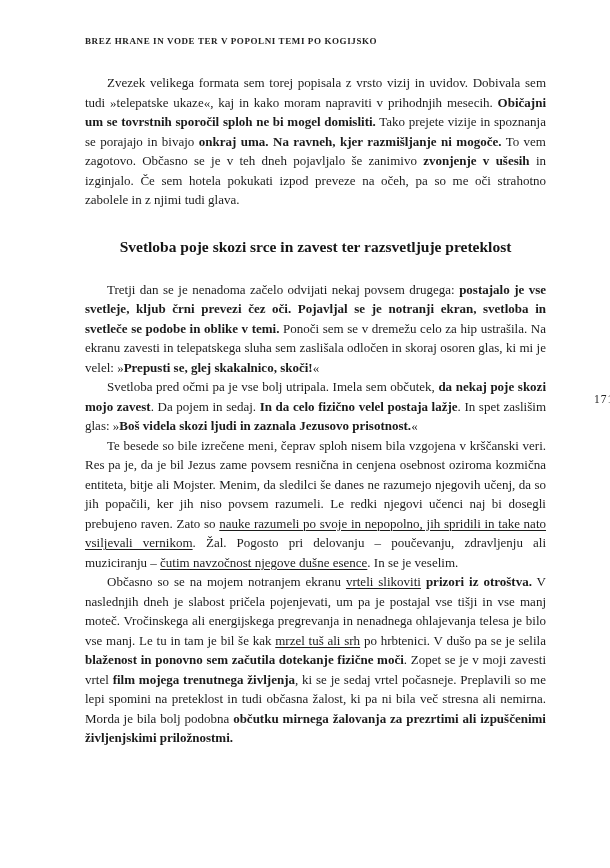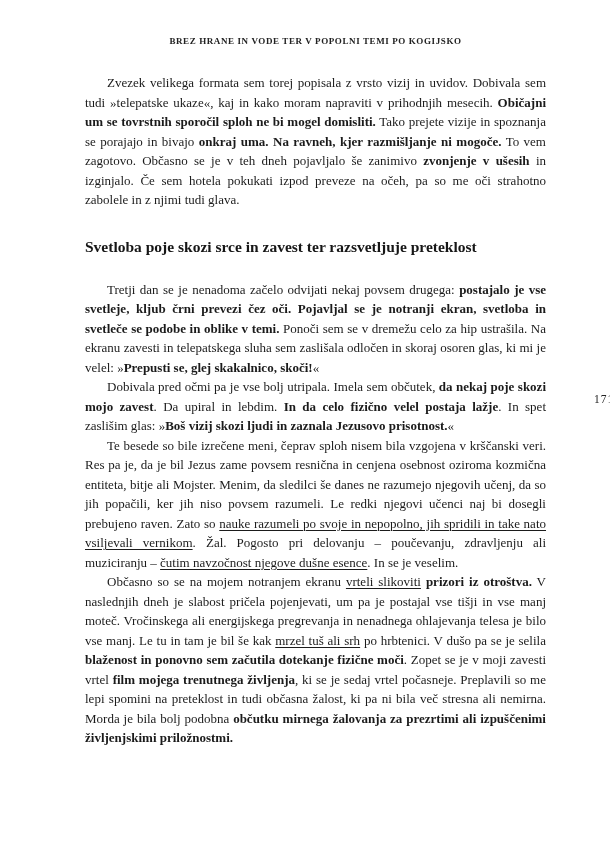--- a/index.html
+++ b/index.html
@@ -15,21 +15,21 @@
     margin: 0 auto;
     font-family: "Liberation Serif", "DejaVu Serif", serif;
     color: #1b1b1b;
     overflow: hidden;
   }
   .running-head {
     position: absolute;
     top: 36px;
     left: 85px;
     width: 461px;
-    text-align: center;
+    text-align: left;
     font-size: 9px;
     font-weight: 700;
     letter-spacing: 0.6px;
     color: #222;
     text-transform: uppercase;
   }
   .page-number {
     position: absolute;
     top: 393px;
     left: 594px;
@@ -49,21 +49,21 @@
     font-size: 13px;
     line-height: 19.5px;
     text-align: justify;
     text-indent: 22px;
   }
   .section-heading {
     margin: 27px 0 23px 0;
     font-size: 15.5px;
     line-height: 20px;
     font-weight: 700;
-    text-align: left;
+    text-align: center;
     text-indent: 0;
     color: #161616;
   }
   .b { font-weight: 700; }
   .u { text-decoration: underline; text-underline-offset: 2px; text-decoration-thickness: 1px; }
 </style>
 </head>
 <body>
 
 <div class="page">
@@ -72,19 +72,19 @@
   <div class="page-number">171</div>
 
   <div class="body-text">
     <p class="para"><span>Zvezek velikega formata sem torej popisala z vrsto vizij in uvidov. Dobivala sem tudi »telepatske ukaze«, kaj in kako moram napraviti v prihodnjih mesecih. </span><span class="b">Običajni um se tovrstnih sporočil sploh ne bi mogel domisliti.</span><span> Tako prejete vizije in spoznanja se porajajo in bivajo </span><span class="b">onkraj uma. Na ravneh, kjer razmišljanje ni mogoče.</span><span> To vem zagotovo. Občasno se je v teh dneh pojavljalo še zanimivo </span><span class="b">zvonjenje v ušesih</span><span> in izginjalo. Če sem hotela pokukati izpod preveze na očeh, pa so me oči strahotno zabolele in z njimi tudi glava.</span></p>
 
     <h2 class="section-heading">Svetloba poje skozi srce in zavest ter razsvetljuje preteklost</h2>
 
     <p class="para"><span>Tretji dan se je nenadoma začelo odvijati nekaj povsem drugega: </span><span class="b">postajalo je vse svetleje, kljub črni prevezi čez oči. Pojavljal se je notranji ekran, svetloba in svetleče se podobe in oblike v temi.</span><span> Ponoči sem se v dremežu celo za hip ustrašila. Na ekranu zavesti in telepatskega sluha sem zaslišala odločen in skoraj osoren glas, ki mi je velel: »</span><span class="b">Prepusti se, glej skakalnico, skoči!</span><span>«</span></p>
 
 
-    <p class="para"><span>Dobivala pred očmi pa je vse bolj utripala. Imela sem občutek, </span><span class="b">da nekaj poje skozi mojo zavest</span><span>. Da upiral in lebdim. </span><span class="b">In da celo fizično velel postaja lažje</span><span>. In spet zaslišim glas: »</span><span class="b">Boš vizij skozi ljudi in zaznala Jezusovo prisotnost.</span><span>«</span></p>
+    <p class="para"><span>Svetloba pred očmi pa je vse bolj utripala. Imela sem občutek, </span><span class="b">da nekaj poje skozi mojo zavest</span><span>. Da pojem in sedaj. </span><span class="b">In da celo fizično velel postaja lažje</span><span>. In spet zaslišim glas: »</span><span class="b">Boš videla skozi ljudi in zaznala Jezusovo prisotnost.</span><span>«</span></p>
 
     <p class="para"><span>Te besede so bile izrečene meni, čeprav sploh nisem bila vzgojena v krščanski veri. Res pa je, da je bil Jezus zame povsem resnična in cenjena osebnost oziroma kozmična entiteta, bitje ali Mojster. Menim, da sledilci še danes ne razumejo njegovih učenj, da so jih popačili, ker jih niso povsem razumeli. Le redki njegovi učenci naj bi dosegli prebujeno raven. Zato so </span><span class="u">nauke razumeli po svoje in nepopolno, jih spridili in take nato vsiljevali vernikom</span><span>. Žal. Pogosto pri delovanju – poučevanju, zdravljenju ali muziciranju – </span><span class="u">čutim navzočnost njegove dušne esence</span><span>. In se je veselim.</span></p>
 
     <p class="para"><span>Občasno so se na mojem notranjem ekranu </span><span class="u">vrteli slikoviti</span><span> </span><span class="b">prizori iz otroštva.</span><span> V naslednjih dneh je slabost pričela pojenjevati, um pa je postajal vse tišji in vse manj moteč. Vročinskega ali energijskega pregrevanja in nenadnega ohlajevanja telesa je bilo vse manj. Le tu in tam je bil še kak </span><span class="u">mrzel tuš ali srh</span><span> po hrbtenici. V dušo pa se je selila </span><span class="b">blaženost in ponovno sem začutila dotekanje fizične moči</span><span>. Zopet se je v moji zavesti vrtel </span><span class="b">film mojega trenutnega življenja</span><span>, ki se je sedaj vrtel počasneje. Preplavili so me lepi spomini na preteklost in tudi občasna žalost, ki pa ni bila več stresna ali nemirna. Morda je bila bolj podobna </span><span class="b">občutku mirnega žalovanja za prezrtimi ali izpuščenimi življenjskimi priložnostmi.</span></p>
   </div>
 </div>
 
 </body></html>

